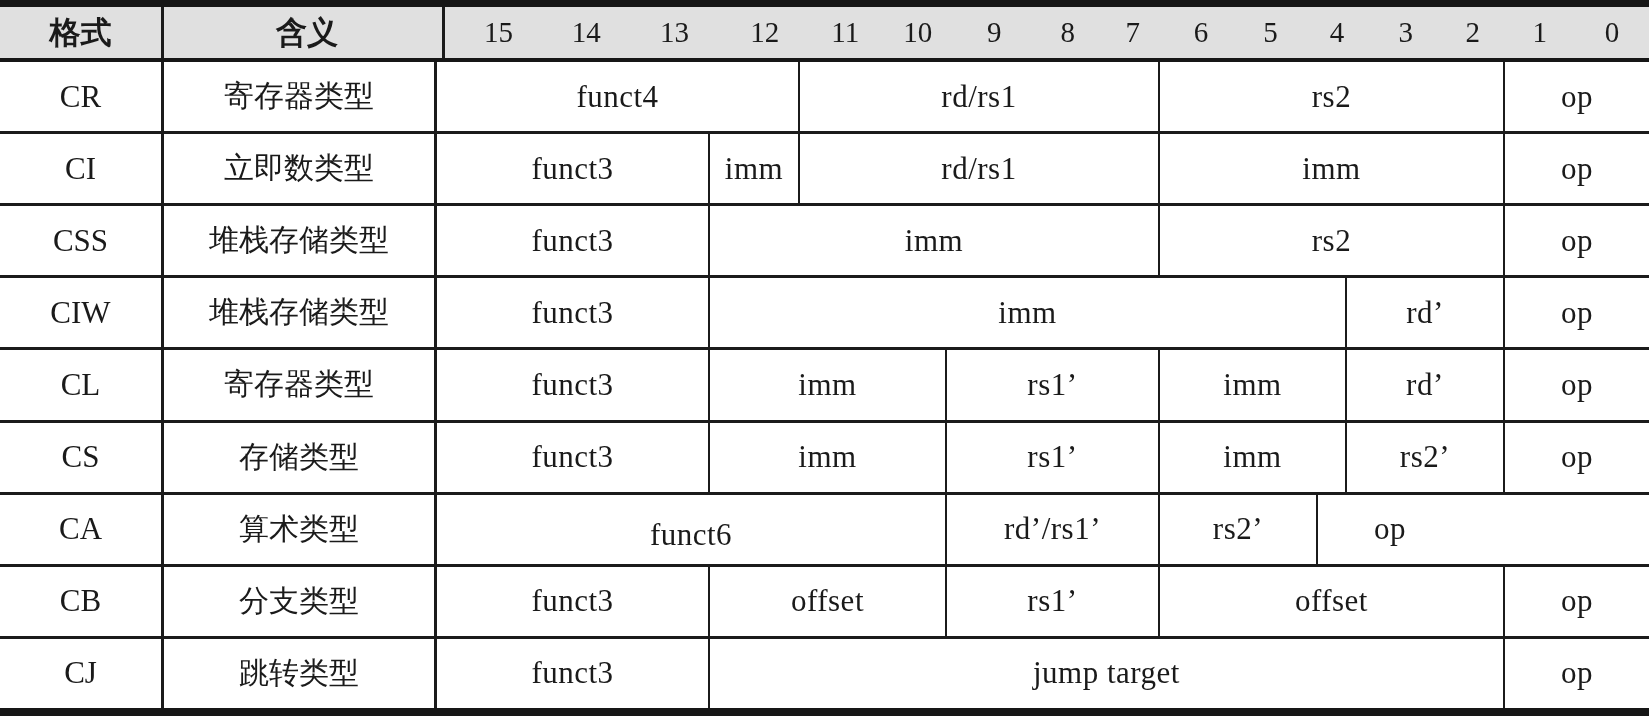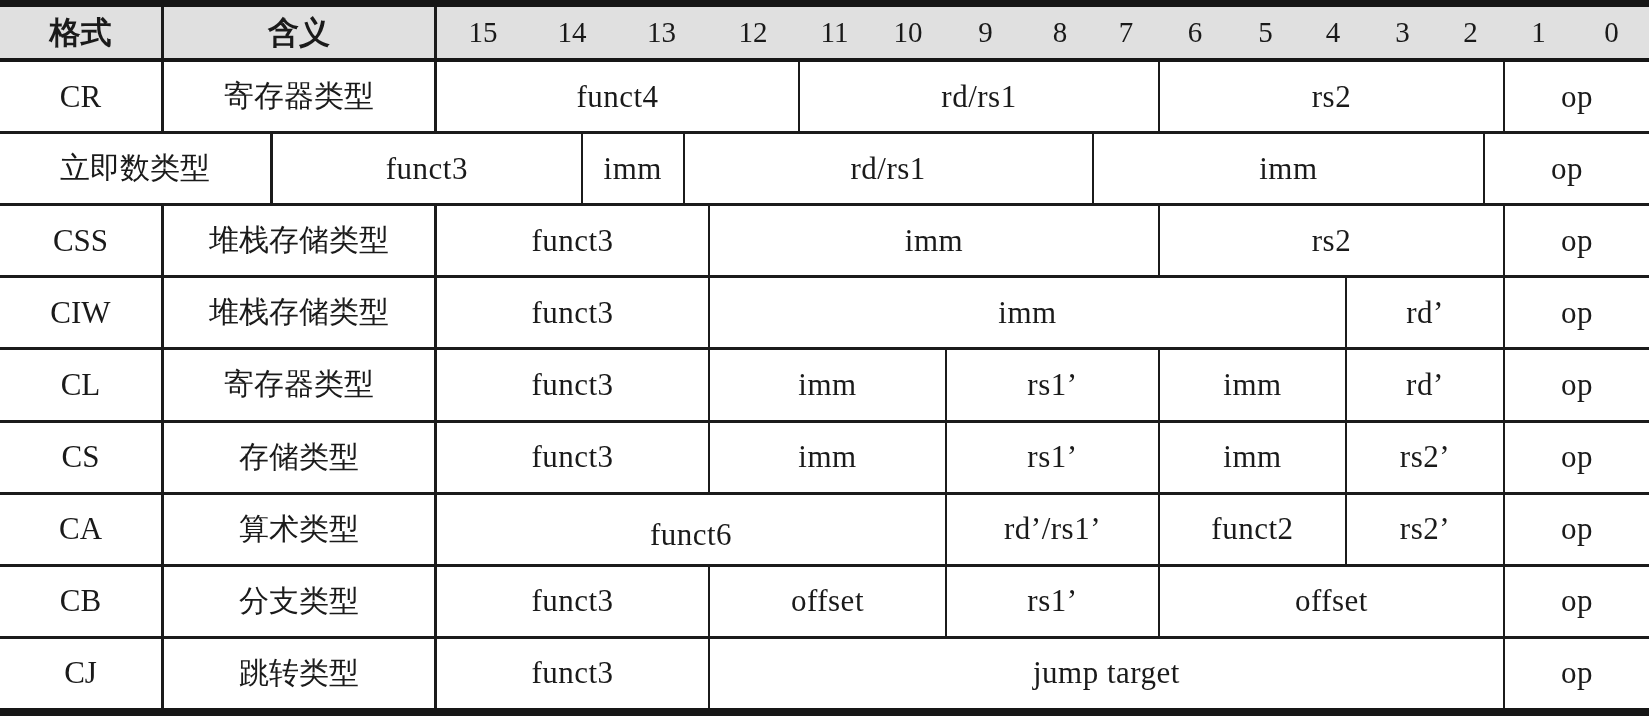--- a/index.html
+++ b/index.html
@@ -27,20 +27,21 @@
     min-height: 0;
     border-bottom: 3px solid #1b1b1b;
     box-sizing: border-box;
     align-items: stretch;
   }
   .row:last-child { border-bottom: none; border-radius: 7px; }
   .header-row {
     flex: 0 0 55px;
     background: #e0e0e0;
     border-bottom: 4px solid #161616;
+    gap: 8px;
   }
   .cell {
     display: flex;
     align-items: center;
     justify-content: center;
     box-sizing: border-box;
     white-space: nowrap;
   }
   .col-format {
     flex: 0 0 164px;
@@ -113,20 +114,21 @@
     <div class="cell col-meaning">寄存器类型</div>
     <div class="col-bits">
           <div class="field first" style="width: 29.785%;">funct4</div>
           <div class="field" style="width: 29.703%;">rd/rs1</div>
           <div class="field" style="width: 28.465%;">rs2</div>
           <div class="field" style="width: 12.046%;">op</div>
         </div>
   </div>
 
   <div class="row">
+    <div class="cell col-format">CI</div>
     <div class="cell col-meaning">立即数类型</div>
     <div class="col-bits">
           <div class="field first" style="width: 22.36%;">funct3</div>
           <div class="field" style="width: 7.426%;">imm</div>
           <div class="field" style="width: 29.703%;">rd/rs1</div>
           <div class="field" style="width: 28.465%;">imm</div>
           <div class="field" style="width: 12.046%;">op</div>
         </div>
   </div>
 
@@ -177,21 +179,20 @@
           <div class="field" style="width: 12.046%;">op</div>
         </div>
   </div>
 
   <div class="row">
     <div class="cell col-format">CA</div>
     <div class="cell col-meaning">算术类型</div>
     <div class="col-bits">
           <div class="field first" style="width: 41.914%; margin-top: 12px;">funct6</div>
           <div class="field" style="width: 17.574%;">rd’/rs1’</div>
-          <div class="field" style="width: 15.429%;">funct2</div>
           <div class="field" style="width: 13.036%;">rs2’</div>
           <div class="field" style="width: 12.046%;">op</div>
         </div>
   </div>
 
   <div class="row">
     <div class="cell col-format">CB</div>
     <div class="cell col-meaning">分支类型</div>
     <div class="col-bits">
           <div class="field first" style="width: 22.36%;">funct3</div>

